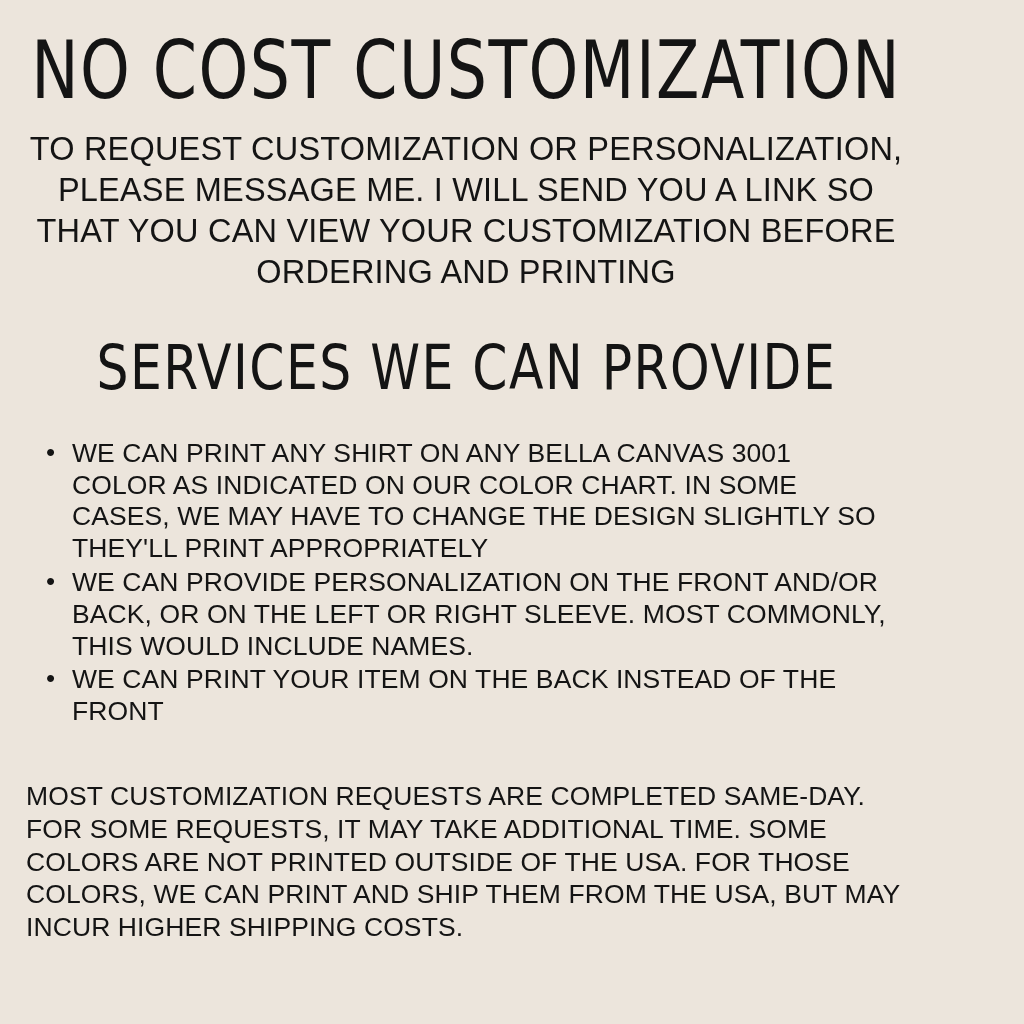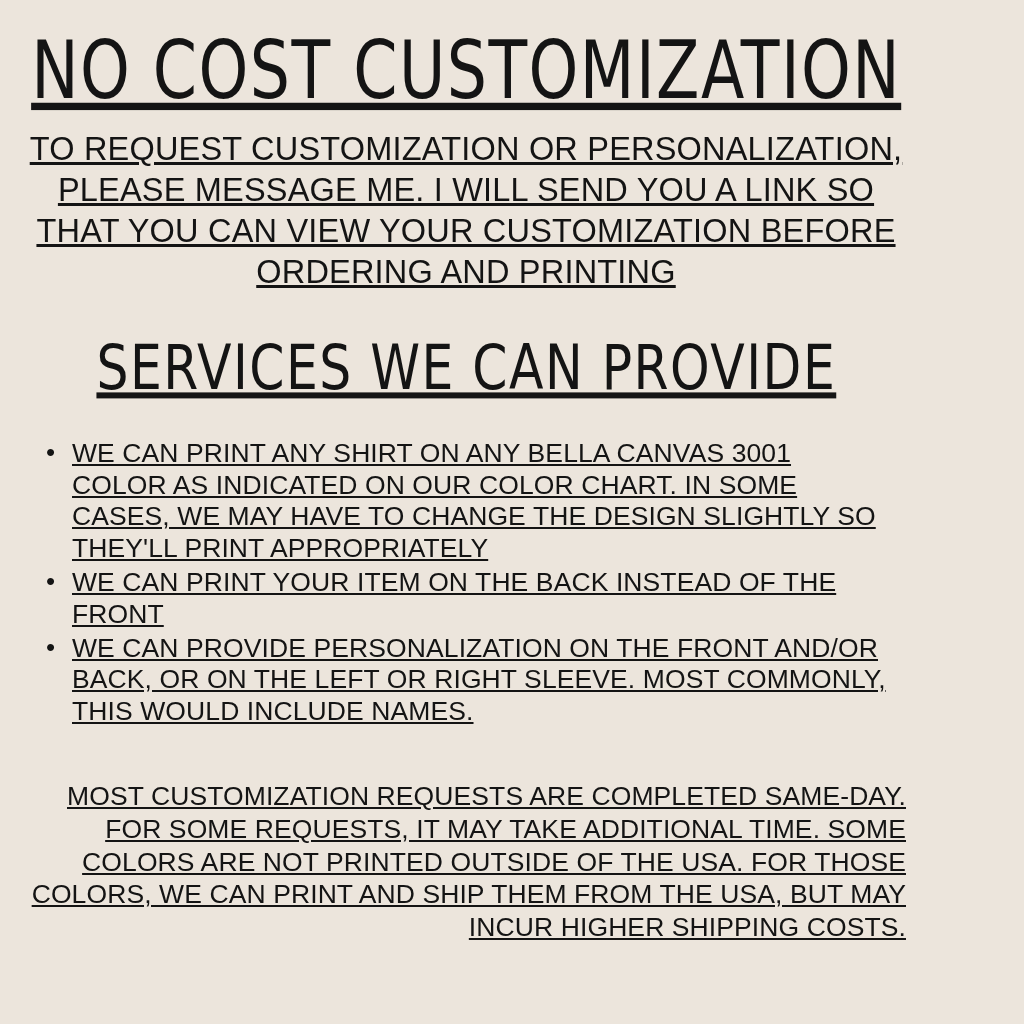--- a/index.html
+++ b/index.html
@@ -16,21 +16,20 @@
   }
   .page {
     width: 932px;
     height: 1024px;
     box-sizing: border-box;
     padding: 18px 26px 0 26px;
     display: flex;
     flex-direction: column;
     align-items: center;
     background: #ece5dc;
-    text-decoration: underline;
   }
   .title-main {
     font-family: "DejaVu Sans", sans-serif;
     font-size: 66px;
     line-height: 0.98;
     letter-spacing: 1.5px;
     font-weight: 400;
     text-transform: uppercase;
     text-align: center;
     transform: scaleX(0.96) scaleY(1.22);
@@ -81,39 +80,39 @@
     content: "\2022";
     position: absolute;
     left: 0;
     top: -1px;
     font-size: 26px;
     line-height: 1.2;
   }
   .footer {
     font-size: 26.5px;
     line-height: 1.24;
-    text-align: right;
+    text-align: left;
     text-transform: uppercase;
     letter-spacing: 0.1px;
     max-width: 960px;
     margin: 46px auto 0 auto;
   }
 </style>
 </head>
 <body>
 
 <div class="page">
 
   <h1 class="title-main">NO COST CUSTOMIZATION</h1>
 
   <p class="intro">TO REQUEST CUSTOMIZATION OR PERSONALIZATION, PLEASE MESSAGE ME.  I WILL SEND YOU A LINK SO THAT YOU CAN VIEW YOUR CUSTOMIZATION BEFORE ORDERING AND PRINTING</p>
 
   <h2 class="title-sub">SERVICES WE CAN PROVIDE</h2>
 
   <ul class="services">
     <li>WE CAN PRINT ANY SHIRT ON ANY BELLA CANVAS 3001 COLOR AS INDICATED ON OUR COLOR CHART.  IN SOME CASES, WE MAY HAVE TO CHANGE THE DESIGN SLIGHTLY SO THEY'LL PRINT APPROPRIATELY</li>
+    <li>WE CAN PROVIDE PERSONALIZATION ON THE FRONT AND/OR BACK, OR ON THE LEFT OR RIGHT SLEEVE.  MOST COMMONLY, THIS WOULD INCLUDE NAMES.</li>
     <li>WE CAN PRINT YOUR ITEM ON THE BACK INSTEAD OF THE FRONT</li>
-    <li>WE CAN PROVIDE PERSONALIZATION ON THE FRONT AND/OR BACK, OR ON THE LEFT OR RIGHT SLEEVE.  MOST COMMONLY, THIS WOULD INCLUDE NAMES.</li>
   </ul>
 
   <p class="footer">MOST CUSTOMIZATION REQUESTS ARE COMPLETED SAME-DAY.  FOR SOME REQUESTS, IT MAY TAKE ADDITIONAL TIME.  SOME COLORS ARE NOT PRINTED OUTSIDE OF THE USA.  FOR THOSE COLORS, WE CAN PRINT AND SHIP THEM FROM THE USA, BUT MAY INCUR HIGHER SHIPPING COSTS.</p>
 
 </div>
 
 </body></html>

